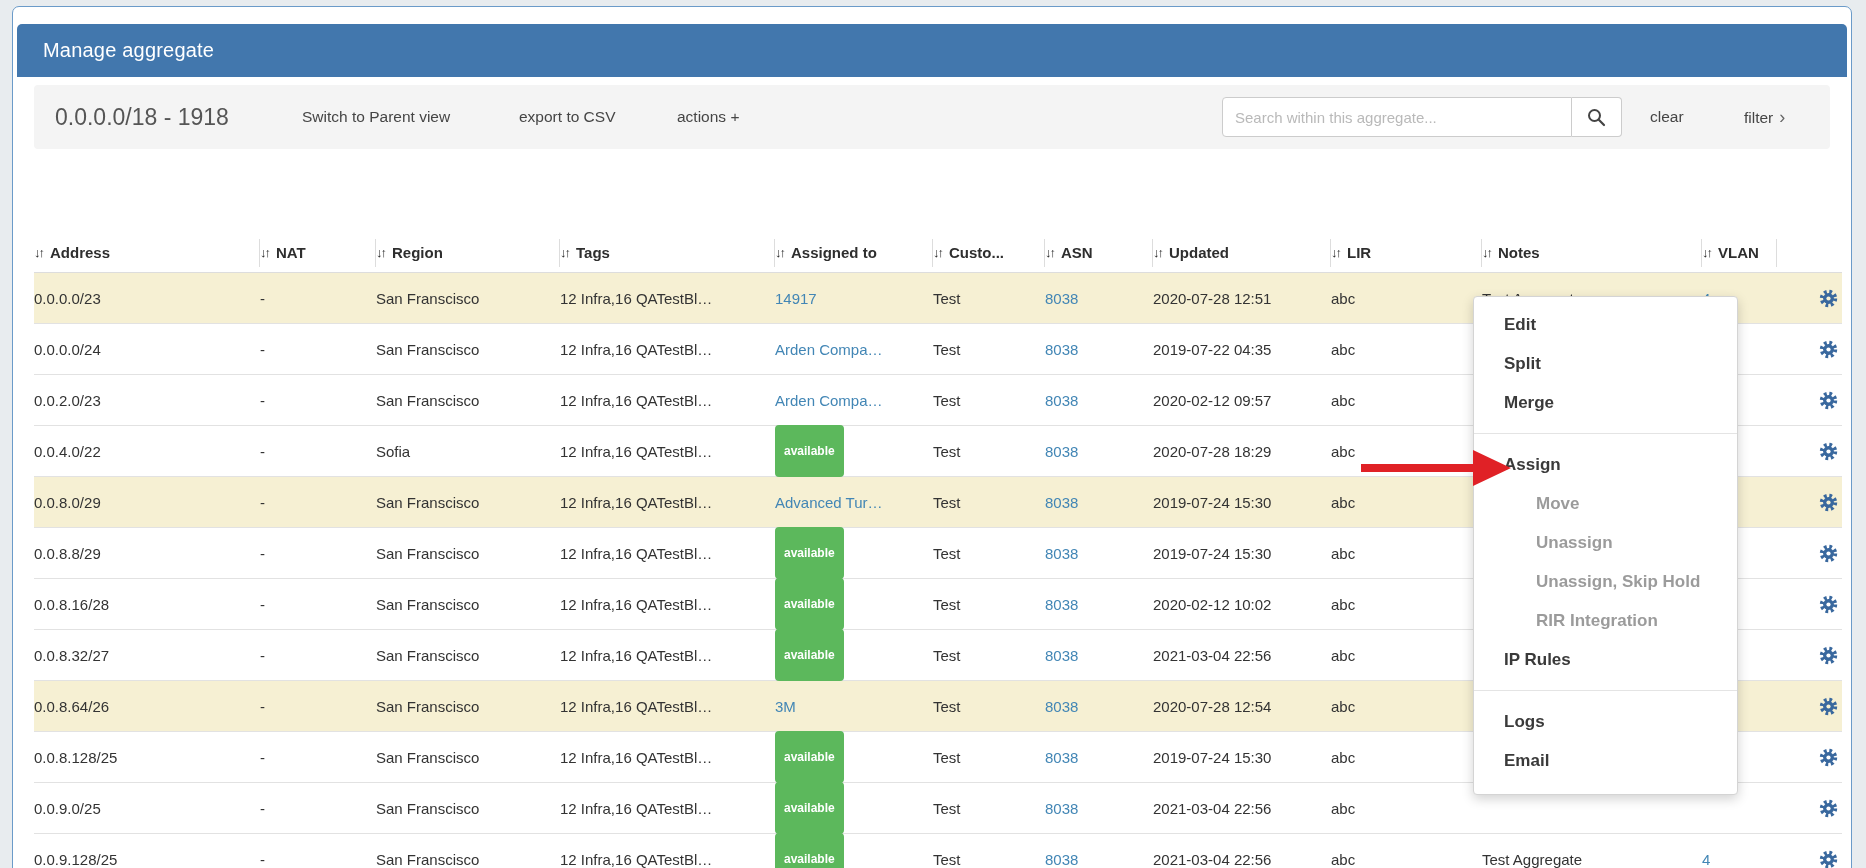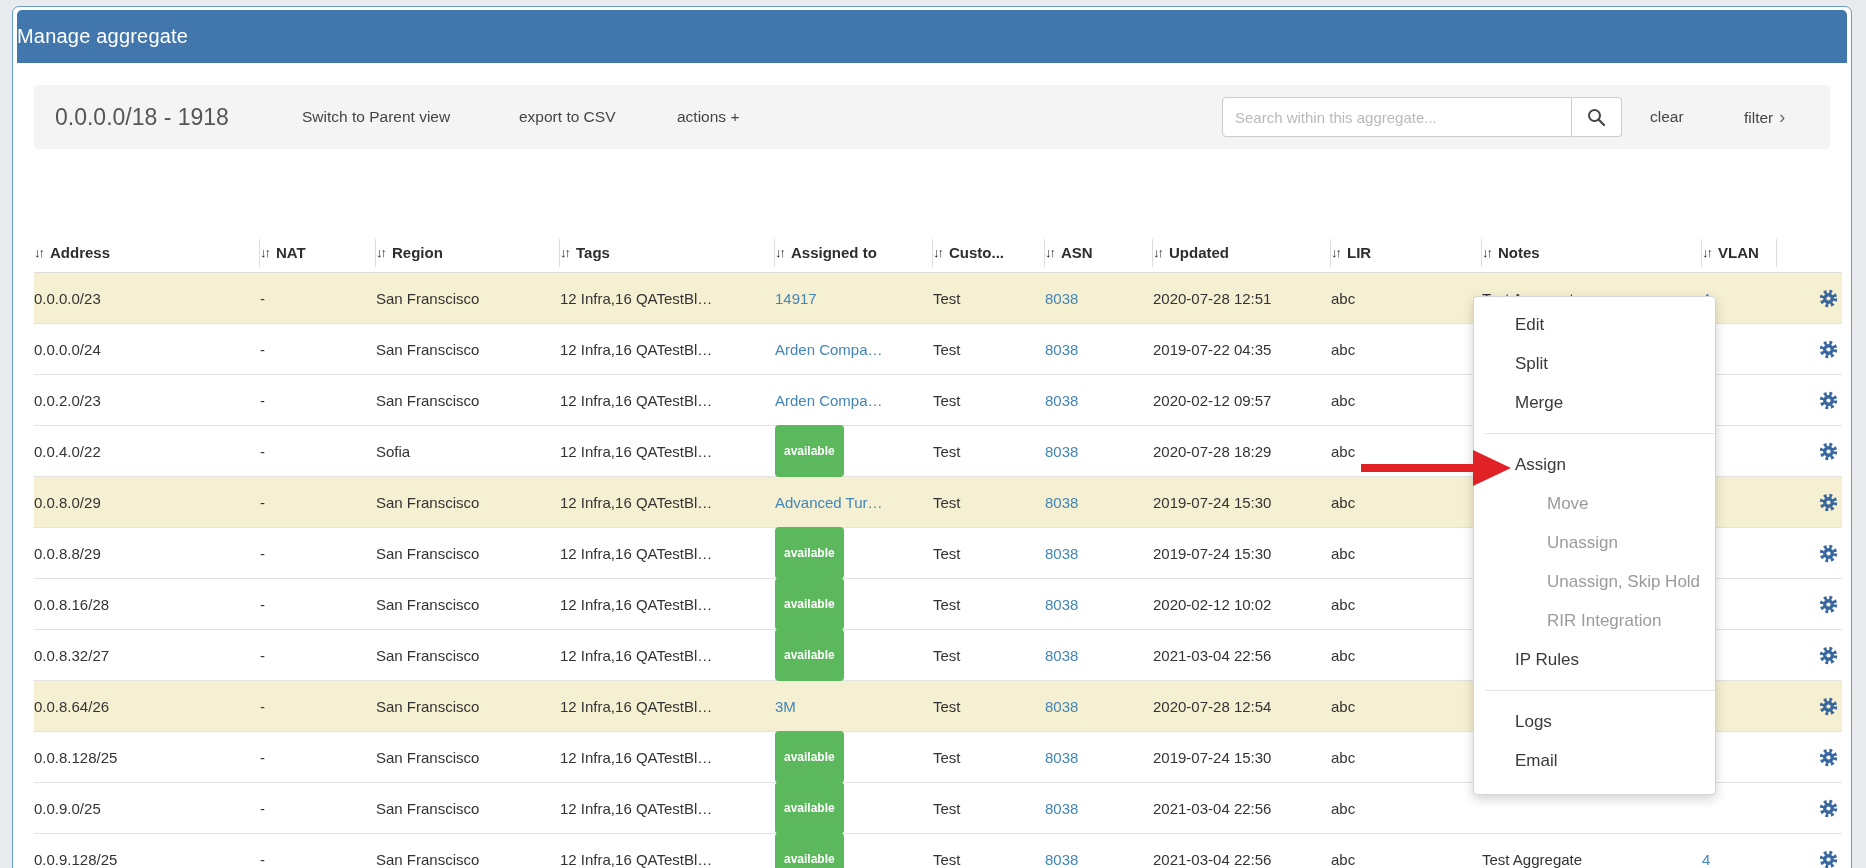--- a/index.html
+++ b/index.html
@@ -2,22 +2,22 @@
 <html style="--accent-blue: #4277ad; --panel-border: #6b9bc9; --link-blue: #4286b5; --badge-green: #5cb85c; --highlight-yellow: #f6f0d3; --arrow-red: #e02126; --gear-blue: #39689e;"><head>
 <meta charset="utf-8">
 <style>
   * { margin:0; padding:0; box-sizing:border-box; }
   html,body { width:1866px; height:868px; overflow:hidden;
     font-family:"Liberation Sans", sans-serif; background:#e8ecef; color:#333; }
 
   .panel { position:absolute; left:12px; top:6px; width:1840px; height:900px;
     background:#fff; border:1px solid var(--panel-border,#6b9bc9); border-radius:7px; }
 
-  .title-bar { height:53px; margin:3px 4px 0 4px; background:var(--accent-blue,#4277ad);
-    border-radius:5px 5px 0 0; display:flex; align-items:center; }
+  .title-bar { height:53px; margin:17px 4px 0 4px; background:var(--accent-blue,#4277ad);
+    border-radius:5px 5px 0 0; display:flex; align-items:center; padding-left:26px; }
   .title-bar h1 { font-size:20px; font-weight:400; color:#fff; letter-spacing:.2px; }
 
   .toolbar { position:absolute; left:21px; top:78px; width:1796px; height:64px;
     background:#f4f4f4; border-radius:4px; }
   .toolbar > * { position:absolute; top:50%; transform:translateY(-50%); }
   .agg-label { left:21px; font-size:23px; color:#555; }
   .tb-link { font-size:15.5px; color:#454545; cursor:pointer; white-space:nowrap; }
   .tb-switch { left:268px; } .tb-export { left:485px; } .tb-actions { left:643px; }
   .search-group { left:1188px; display:flex; }
   .search-input { width:350px; height:40px; border:1px solid #ccc; border-radius:4px 0 0 4px;
@@ -42,23 +42,23 @@
 
   .trow { height:51px; border-bottom:1px solid #e2e2e2; --rowbg:#fff; background:var(--rowbg); }
   .trow.hl { --rowbg:var(--highlight-yellow,#f6f0d3); }
   .cell { font-size:15px; color:#333; white-space:nowrap; overflow:hidden;
     text-overflow:ellipsis; padding-right:12px; }
   .link { color:var(--link-blue,#4286b5); text-decoration:none; cursor:pointer; }
   .badge { display:inline-block; background:var(--badge-green,#5cb85c); color:#fff;
     font-size:12px; font-weight:700; padding:20px 9px; border-radius:4px; line-height:1; }
   .gear-cell { justify-self:end; padding-right:4px; display:flex; align-items:center; cursor:pointer; }
 
-  .ctx-menu { position:absolute; left:1460px; top:289px; width:243px;
+  .ctx-menu { position:absolute; left:1460px; top:289px; width:265px;
     background:#fff; border:1px solid #d4d4d4; border-radius:4px;
-    box-shadow:0 4px 12px rgba(0,0,0,.18); padding:8px 0 14px 11px; z-index:10; }
+    box-shadow:0 4px 12px rgba(0,0,0,.18); padding:8px 0 14px 0; z-index:10;font-weight:bold; }
   .menu-item { height:39px; line-height:39px; padding-left:30px; font-size:17px;
     color:#3a3a3a; cursor:pointer; white-space:nowrap; }
   .menu-item.disabled { color:#9b9b9b; cursor:default;margin-left:32px; }
   .menu-divider { border-top:1px solid #e4e4e4; margin:11px 0; }
 
   .assign-arrow { position:absolute; left:1348px; top:441px; z-index:11; pointer-events:none; }
 </style>
 </head>
 <body>
 

